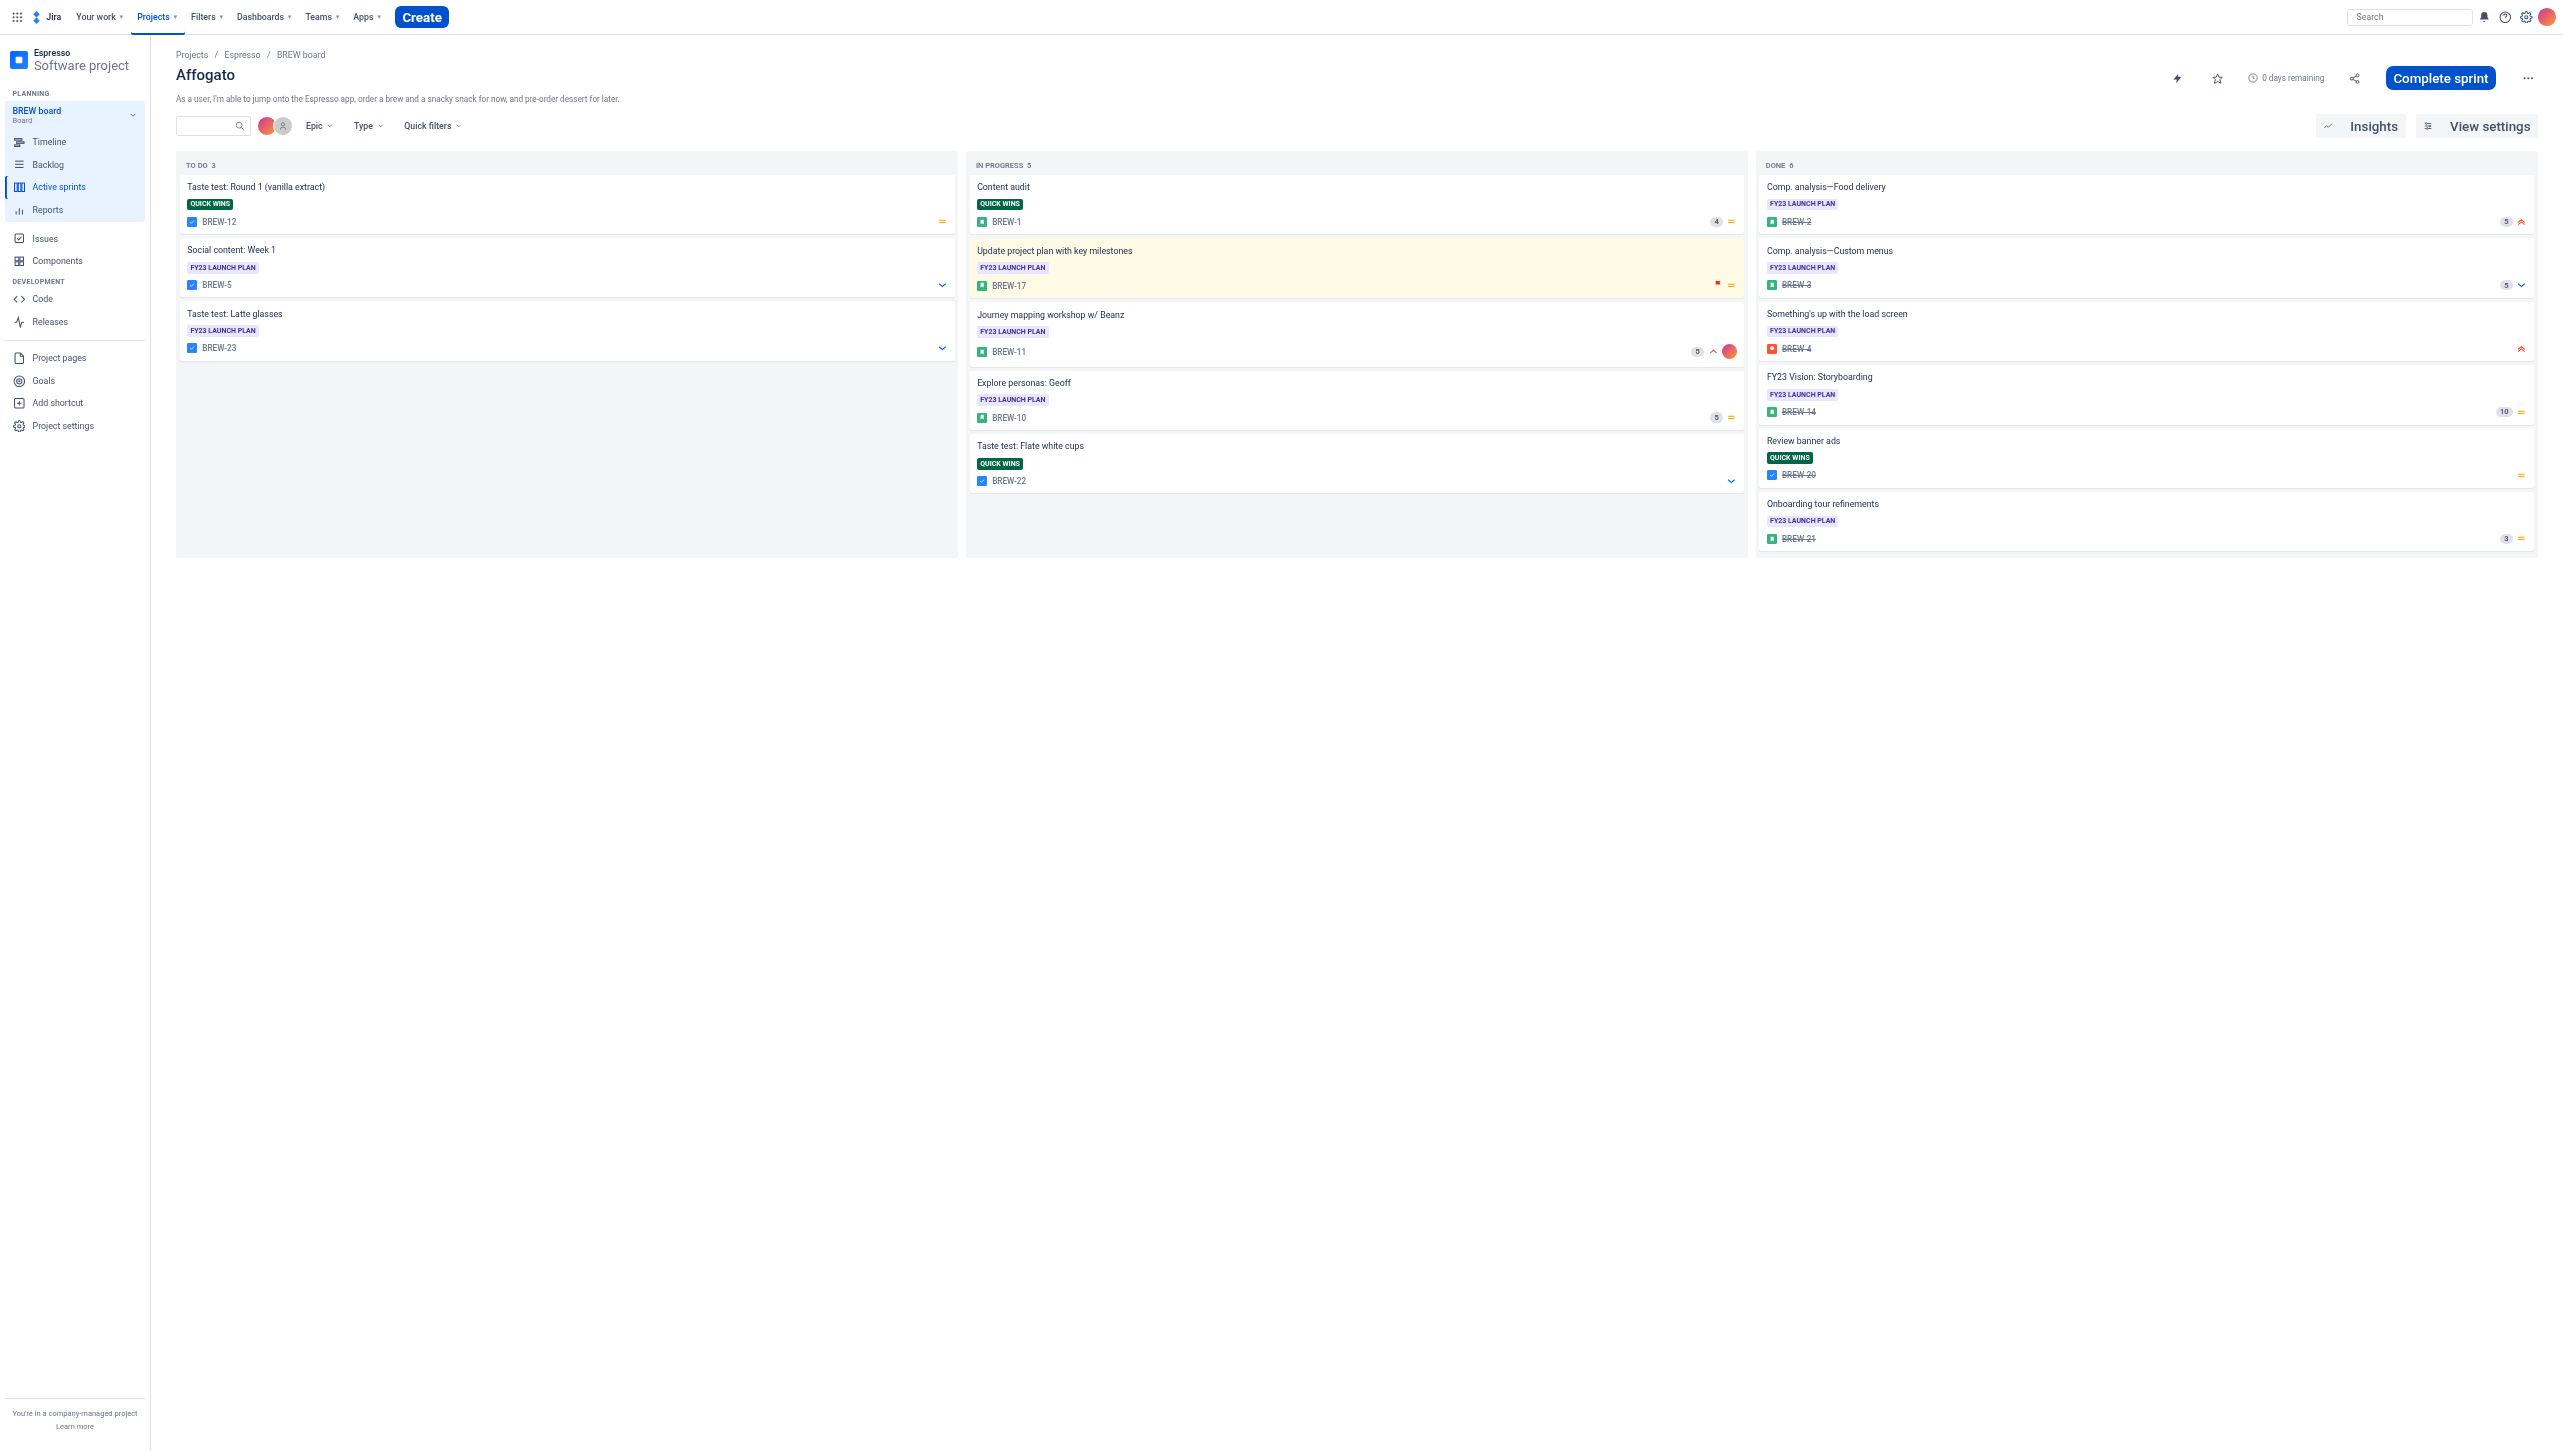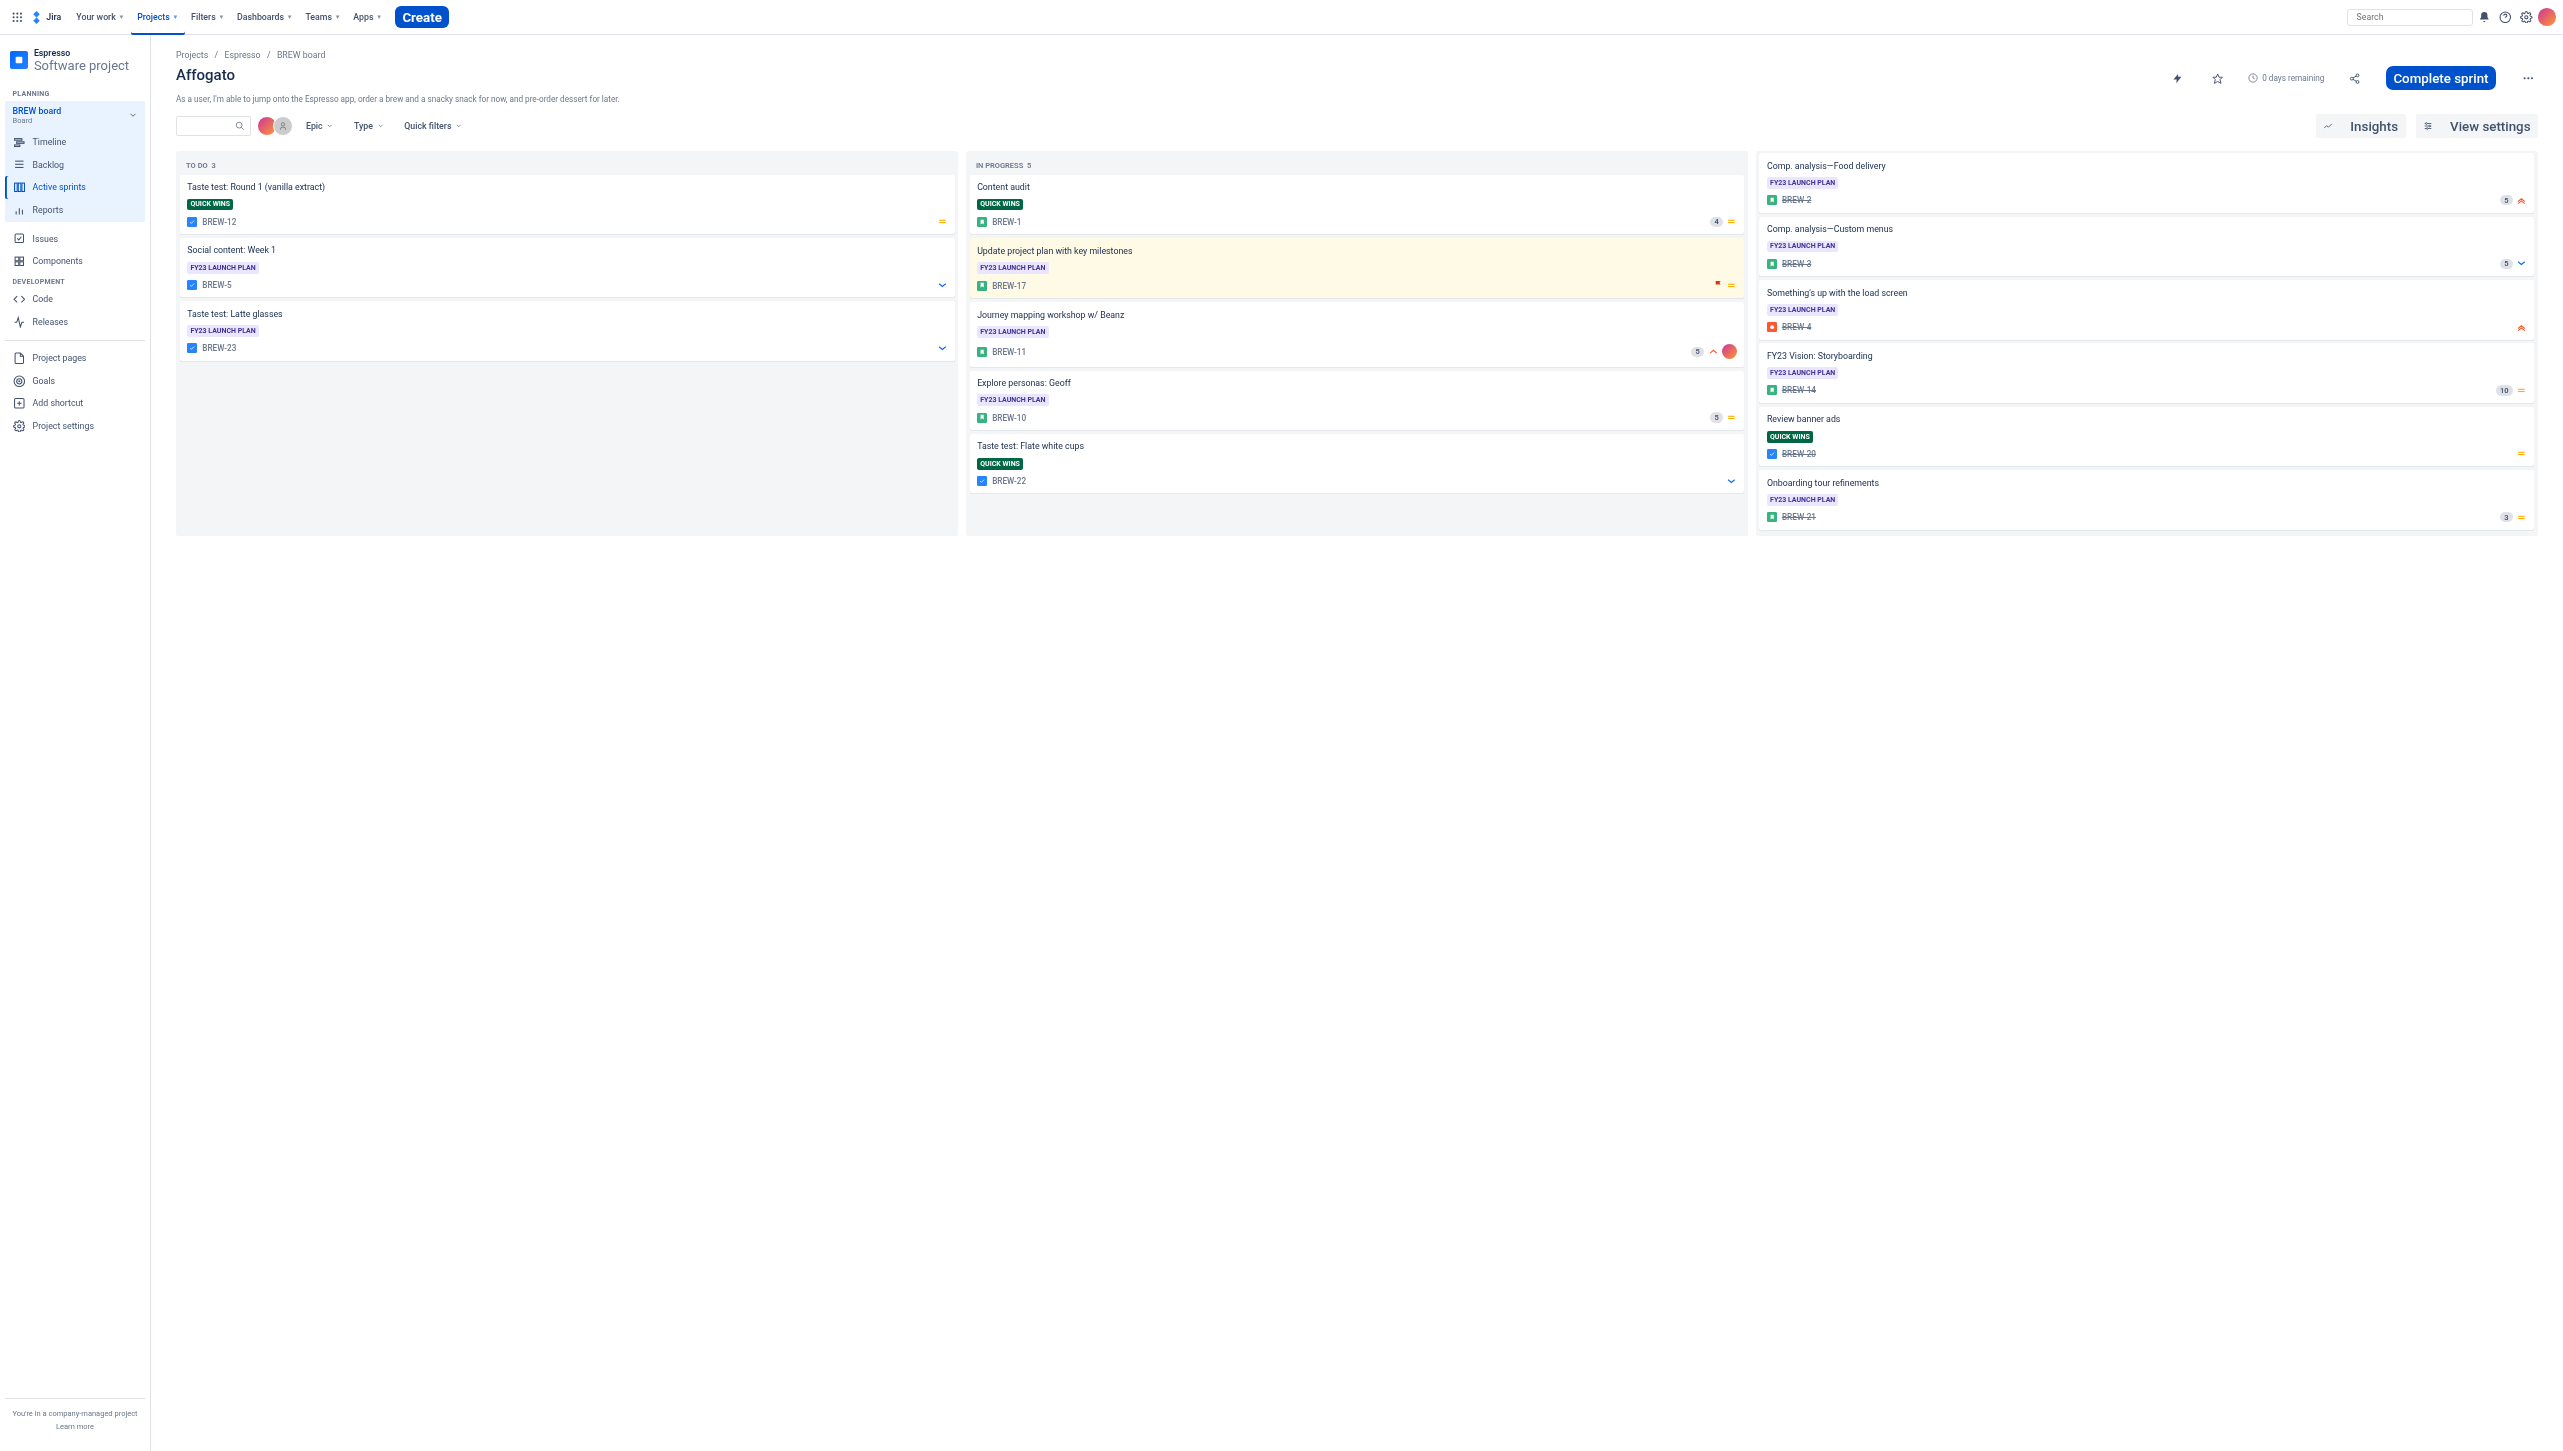--- a/index.html
+++ b/index.html
@@ -570,20 +570,24 @@
                     <svg width="8.8" height="8.8" viewBox="0 0 16 16">
                       <path d="M2 5l6 5 6-5" stroke="#0065ff" stroke-width="2" fill="none"></path>
                     </svg>
                   </span>
                 </span>
       </div>
             </div>
           </div>
       </div>
       <div class="column">
+        <div class="col-head">
+            <span>DONE</span>
+            <span>6</span>
+          </div>
         <div id="col-done">
             <div class="card">
       <div class="card-title">Comp. analysis—Food delivery</div>
       <div><span class="tag tag-purple">FY23 LAUNCH PLAN</span></div>
       <div class="card-footer">
         <span class="issue-icon issue-story">
                   <svg width="6.3" height="6.3" viewBox="0 0 16 16" fill="#fff">
                     <path d="M4 2h8v12l-4-3-4 3z"></path>
                   </svg>
                 </span>

